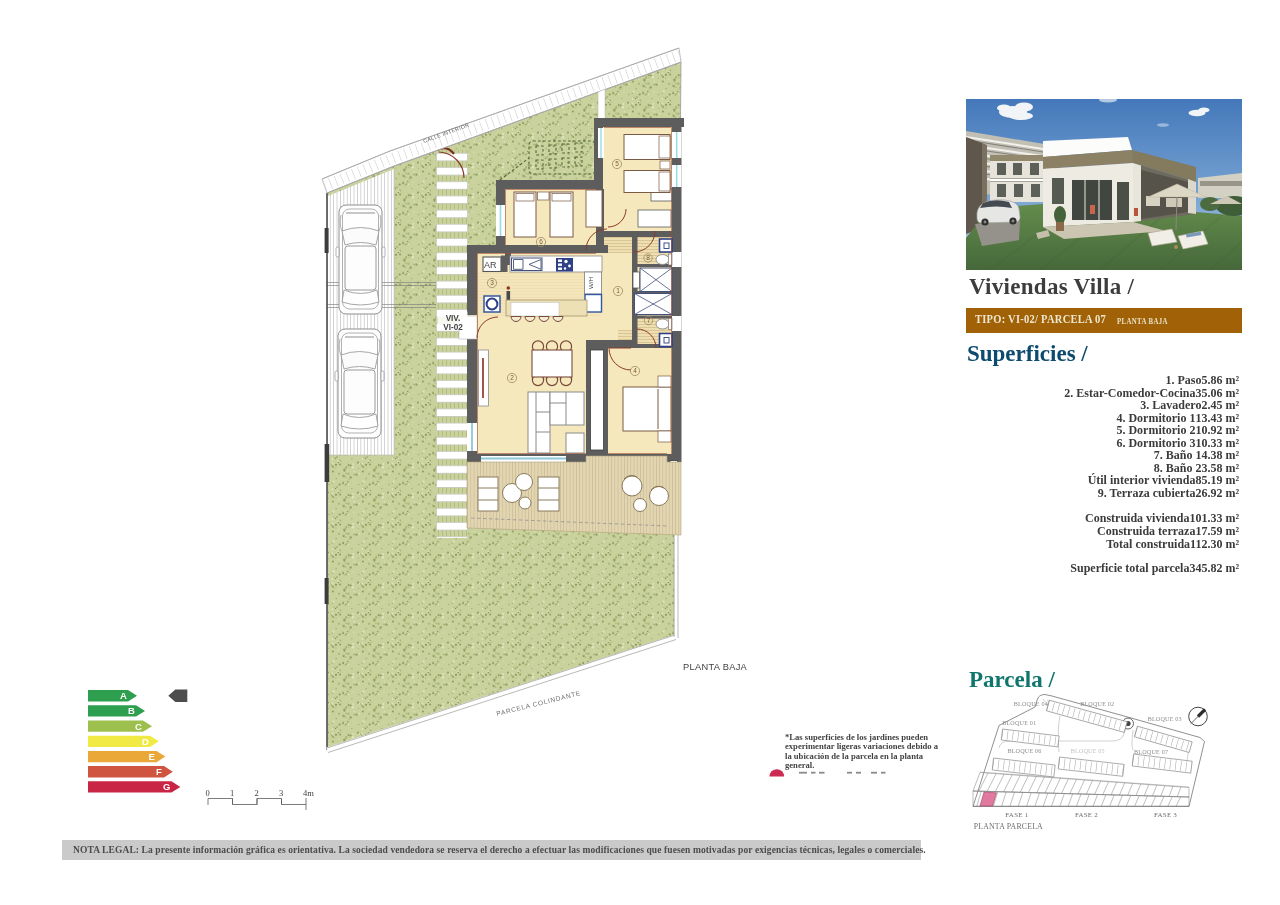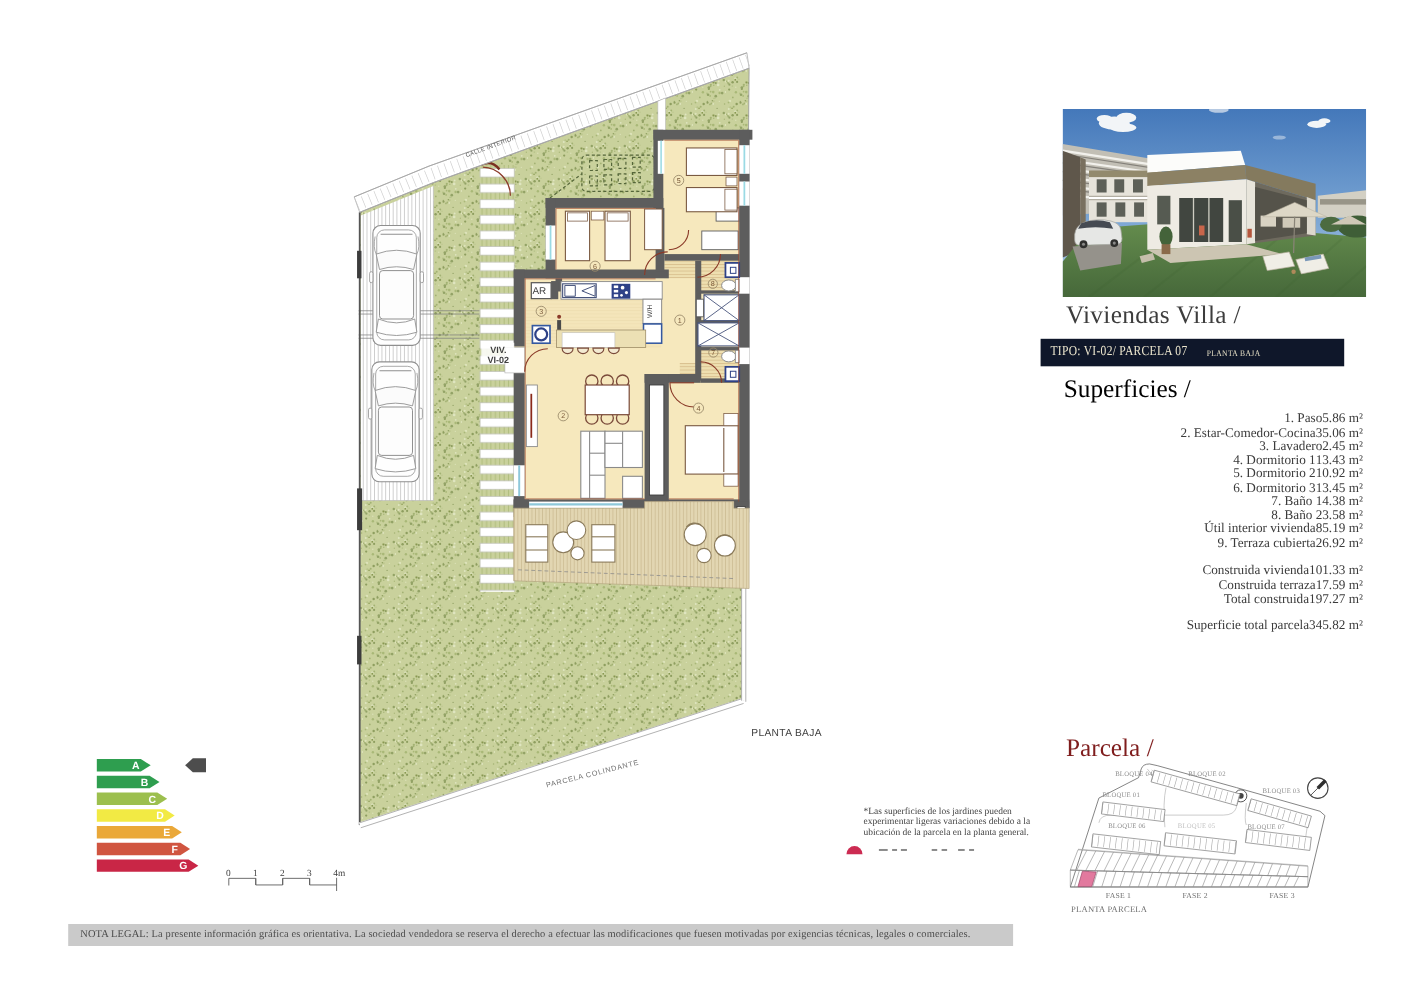--- a/index.html
+++ b/index.html
@@ -1,28 +1,28 @@
 <!DOCTYPE html>
 <html><head>
 <meta charset="utf-8">
 <style>
   html,body{margin:0;padding:0;background:#ffffff;}
   body{width:1280px;height:905px;position:relative;overflow:hidden;
        font-family:"Liberation Serif", serif;color:#3b3b3b;}
-  .abs{position:absolute;}
+  .abs{position:absolute;font-weight:bold;}
   #title1{left:969px;top:274px;font-size:23px;color:#3d3d3d;letter-spacing:0.3px;}
-  #goldbar{left:946px;top:308px;width:276px;height:25px;background:#0f172a;}
+  #goldbar{left:966px;top:308px;width:276px;height:25px;background:#a16207;}
   #goldbar .t1{position:absolute;left:9px;top:4px;font-size:12.5px;color:#ede7cf;letter-spacing:0.3px;transform:scaleX(0.84);transform-origin:0 0;white-space:nowrap;}
   #goldbar .t2{position:absolute;left:151px;top:9px;font-size:7.8px;color:#e8e2c8;letter-spacing:0.4px;transform:scaleX(0.88);transform-origin:0 0;white-space:nowrap;}
-  #suphead{left:967px;top:341px;font-size:23px;color:#000000;}
+  #suphead{left:967px;top:341px;font-size:23px;color:#0c4a6e;}
   #suplist{left:967px;top:374px;width:272px;font-size:12px;line-height:12.55px;color:#3b3b3b;}
   #suplist .r{display:flex;justify-content:flex-end;}
   #suplist .gap1{height:13px;}
   #suplist .gap2{height:12px;}
-  #parhead{left:969px;top:667px;font-size:23px;color:#7f1d1d;}
+  #parhead{left:969px;top:667px;font-size:23px;color:#0f766e;}
   #rednote{left:761px;top:733px;width:160px;font-size:8.6px;line-height:9.3px;color:#424242;margin-left:24px;}
   #footer{left:62px;top:840px;width:859px;height:20px;background:#cacaca;}
   #footer div{padding:4.5px 0 0 11px;font-size:9.5px;color:#4c4c4c;white-space:nowrap;letter-spacing:0.1px;}
   svg{position:absolute;left:0;top:0;}
 </style>
 </head>
 <body>
 <svg width="1280" height="905" viewBox="0 0 1280 905">
 <defs>
   <pattern id="speck" width="30" height="30" patternUnits="userSpaceOnUse">
@@ -720,21 +720,21 @@
   <div class="r">
       <span>4. Dormitorio 1</span>
       <span>13.43 m²</span>
     </div>
   <div class="r">
       <span>5. Dormitorio 2</span>
       <span>10.92 m²</span>
     </div>
   <div class="r">
       <span>6. Dormitorio 3</span>
-      <span>13.45 m²</span>
+      <span>10.33 m²</span>
     </div>
   <div class="r">
       <span>7. Baño 1</span>
       <span>4.38 m²</span>
     </div>
   <div class="r">
       <span>8. Baño 2</span>
       <span>3.58 m²</span>
     </div>
   <div class="r">
@@ -749,21 +749,21 @@
   <div class="r">
       <span>Construida vivienda</span>
       <span>101.33 m²</span>
     </div>
   <div class="r">
       <span>Construida terraza</span>
       <span>17.59 m²</span>
     </div>
   <div class="r">
       <span>Total construida</span>
-      <span>197.27 m²</span>
+      <span>112.30 m²</span>
     </div>
   <div class="gap2"></div>
   <div class="r">
       <span>Superficie total parcela</span>
       <span>345.82 m²</span>
     </div>
 </div>
 <div class="abs" id="parhead">Parcela /</div>
 <div class="abs" id="rednote">*Las superficies de los jardines pueden experimentar ligeras variaciones debido a la ubicación de la parcela en la planta general.</div>
 <div class="abs" id="footer">

